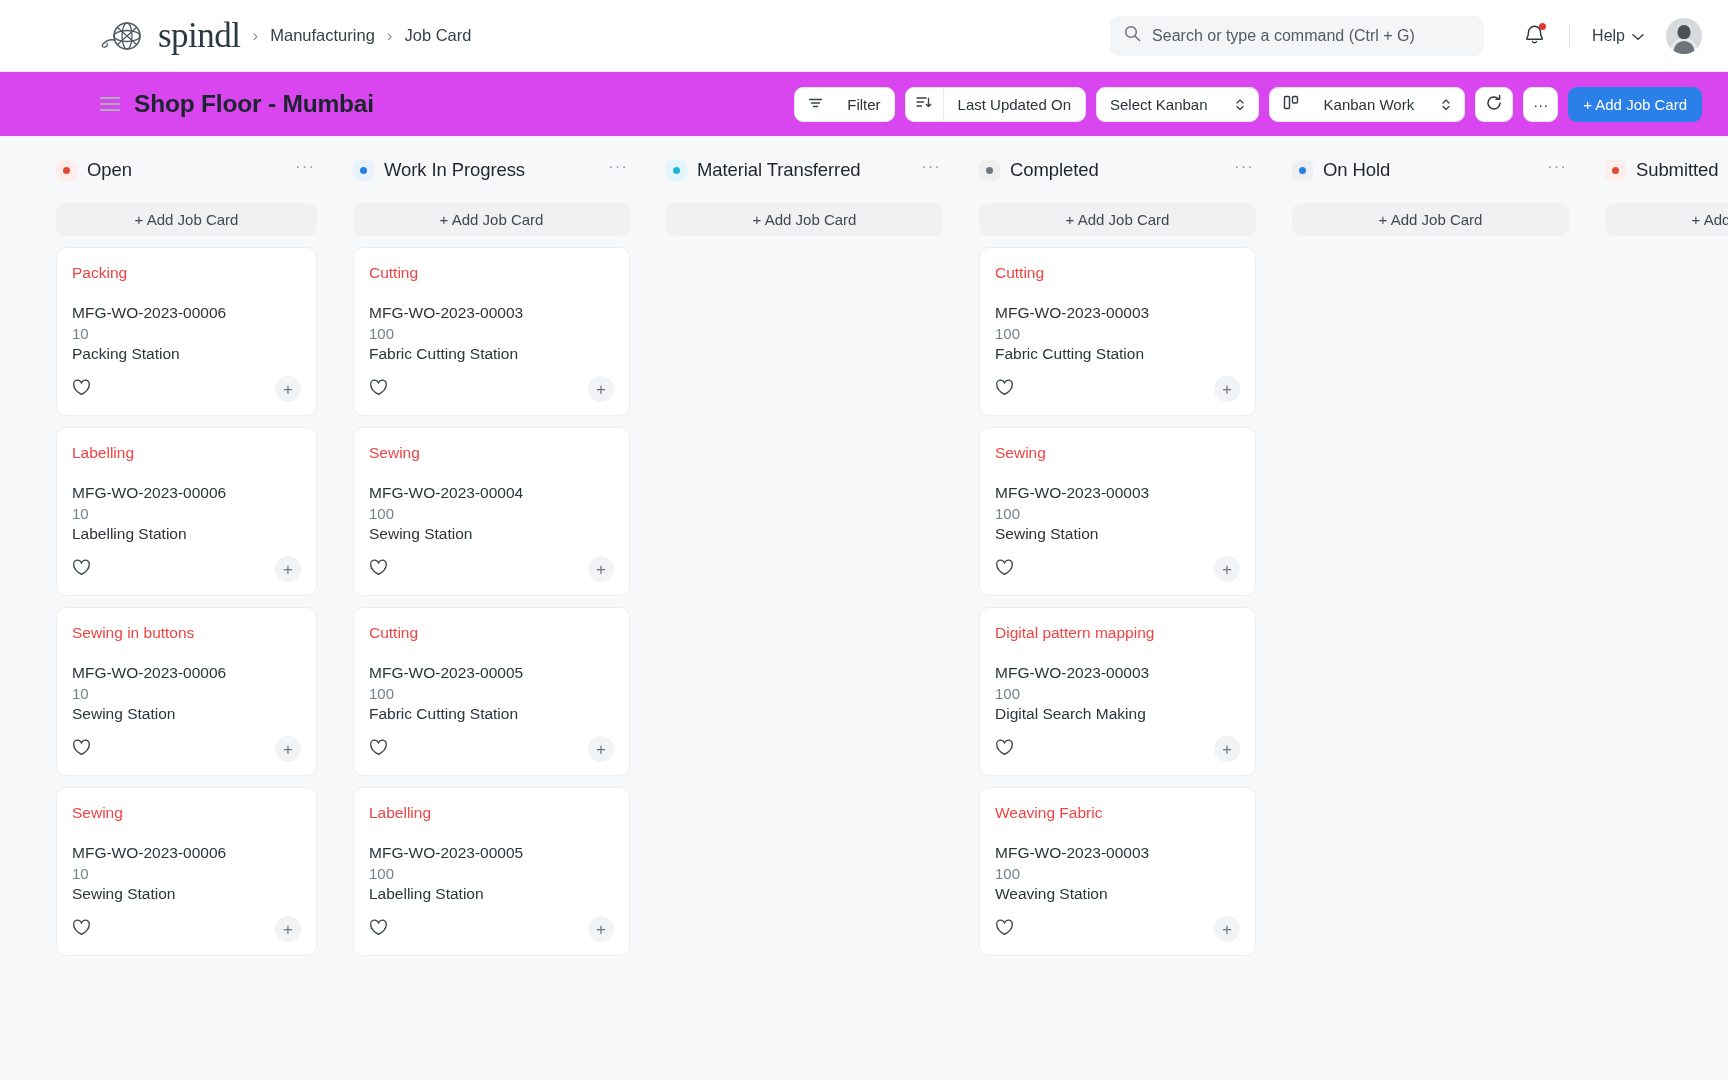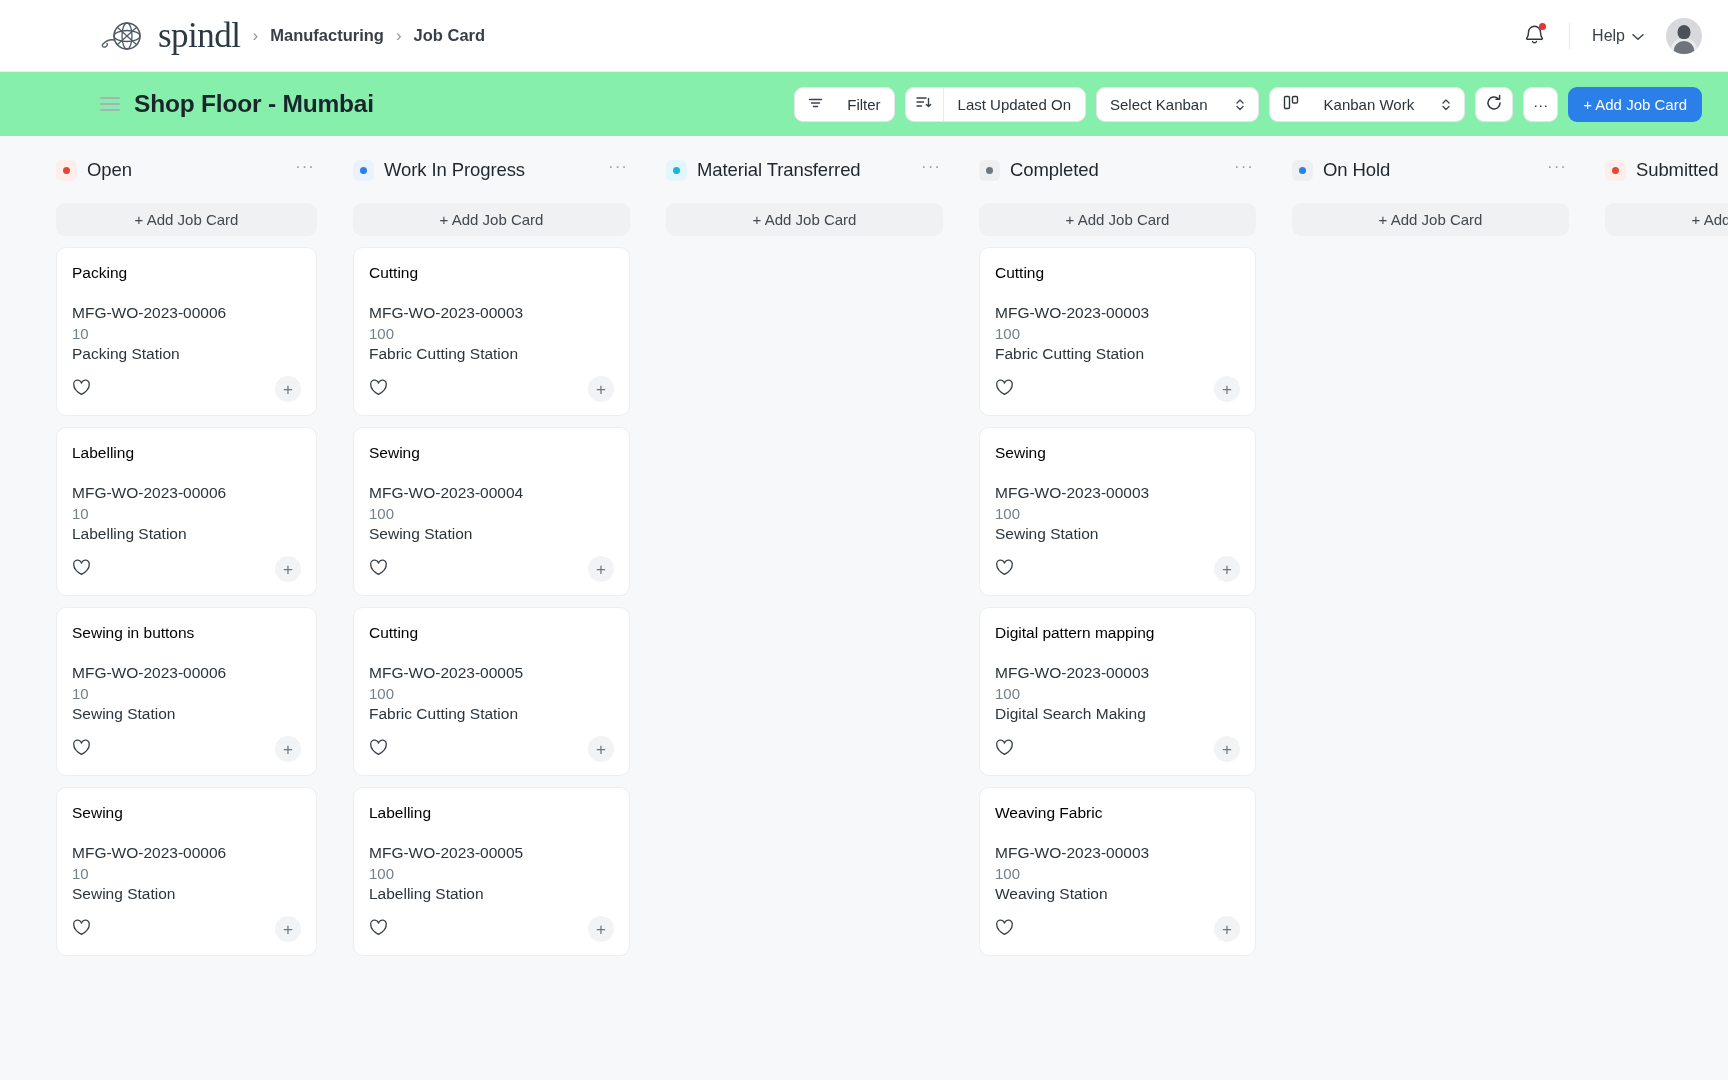--- a/index.html
+++ b/index.html
@@ -30,21 +30,21 @@
     letter-spacing: -0.5px;
     color: #2b3a42;
     line-height: 1;
     margin-left: 2px;
   }
   .crumb-sep {
     color: #8d96a0; font-size: 17px; margin: 0 12px; line-height: 1;
     display: inline-block;
   }
   .crumb {
-    font-size: 16.5px; color: #383f47; white-space: nowrap; font-weight: bold;
+    font-size: 16.5px; color: #383f47; white-space: nowrap;
   }
   .crumb.cur { color: #383f47; }
 
   .nav-right {
     margin-left: auto;
     display: flex;
     align-items: center;
     gap: 0;
   }
   .searchbox {
@@ -98,21 +98,21 @@
     position: absolute; width: 21px; height: 13px; border-radius: 11px 11px 0 0;
     background: #6e7479; left: 50%; transform: translateX(-50%); bottom: 0;
   }
 
   
   .toolbar {
     height: 64px;
     display: flex;
     align-items: center;
     padding: 0 26px 0 100px;
-    background: #86efac;
+    background: #d946ef;
   }
   .ham {
     width: 20px; height: 14px; margin-right: 14px;
     display: flex; flex-direction: column; justify-content: space-between;
     cursor: pointer;
   }
   .ham span { display: block; height: 2px; background: #a9b0b7; border-radius: 2px; }
   .page-title {
     font-size: 24.5px; font-weight: bold; color: #1c252e; letter-spacing: -0.2px;
   }
@@ -199,21 +199,21 @@
   }
   .cards { display: flex; flex-direction: column; gap: 11px; }
   .card {
     background: #fff;
     border: 1px solid #eceef0;
     border-radius: 10px;
     padding: 16px 15px 0 15px;
     flex: none;
     cursor: pointer;
   }
-  .card-title { font-size: 15.5px; color: #000000; margin-bottom: 22px; }
+  .card-title { font-size: 15.5px; color: #ef4444; margin-bottom: 22px; }
   .card-wo { font-size: 15.5px; color: #2c343c; margin-bottom: 3px; }
   .card-qty { font-size: 15px; color: #74808a; margin-bottom: 3px; }
   .card-station { font-size: 15.5px; color: #2c343c; }
   .card-foot {
     display: flex; align-items: center; justify-content: space-between;
     height: 52px;
   }
   .heart { cursor: pointer; display: block; }
   .plus-btn {
     width: 26px; height: 26px; border-radius: 50%;
@@ -238,20 +238,29 @@
       </svg>
     </span>
     <span class="brand-name">spindl</span>
   </div>
   <span class="crumb-sep">›</span>
   <span class="crumb">Manufacturing</span>
   <span class="crumb-sep">›</span>
   <span class="crumb cur">Job Card</span>
 
   <div class="nav-right">
+    <div class="searchbox">
+      <span class="s-ic">
+        <svg width="17" height="17" viewBox="0 0 17 17">
+          <circle cx="7" cy="7" r="5.3" fill="none" stroke="#6b747d" stroke-width="1.5"></circle>
+          <path d="M11 11 L15.5 15.5" stroke="#6b747d" stroke-width="1.5" stroke-linecap="round"></path>
+        </svg>
+      </span>
+      <span class="search-ph">Search or type a command (Ctrl + G)</span>
+    </div>
 
     <div class="bell-wrap">
       <span>
         <svg width="21" height="22" viewBox="0 0 21 22">
           <path d="M4.5 9.2a6 6 0 0 1 12 0c0 4 1.3 5.4 1.8 6.1.2.4 0 .9-.5.9H3.2c-.5 0-.7-.5-.5-.9.5-.7 1.8-2.1 1.8-6.1z" fill="none" stroke="#2f373e" stroke-width="1.4" stroke-linejoin="round"></path>
           <path d="M8.5 18.5a2.2 2.2 0 0 0 4 0" fill="none" stroke="#2f373e" stroke-width="1.4" stroke-linecap="round"></path>
         </svg>
       </span>
       <span class="bell-dot"></span>
     </div>

